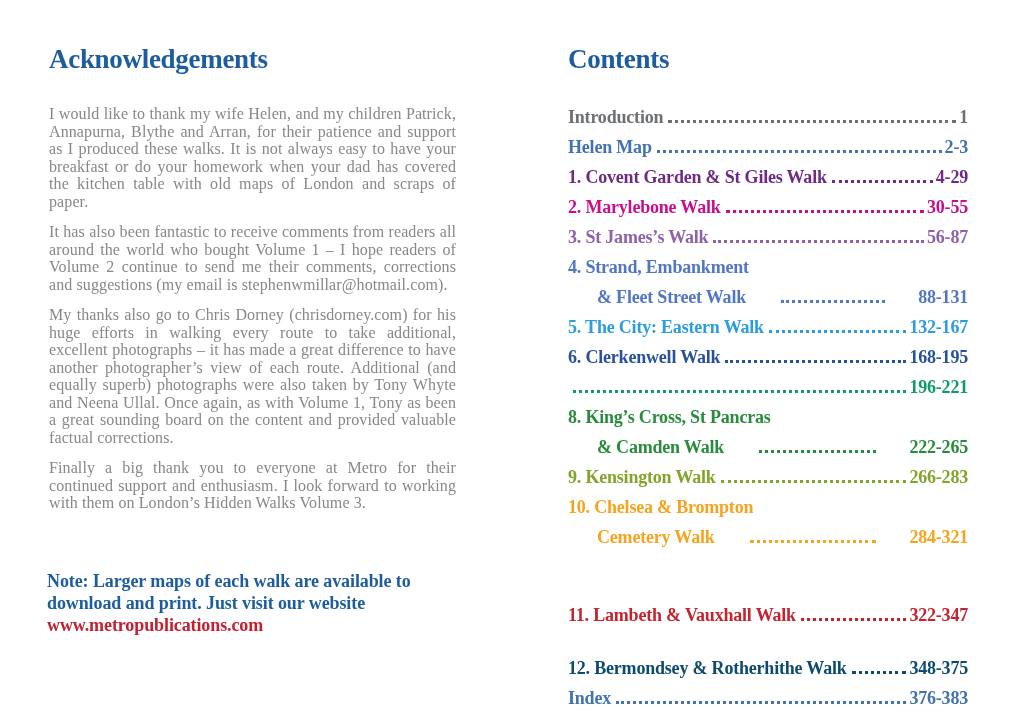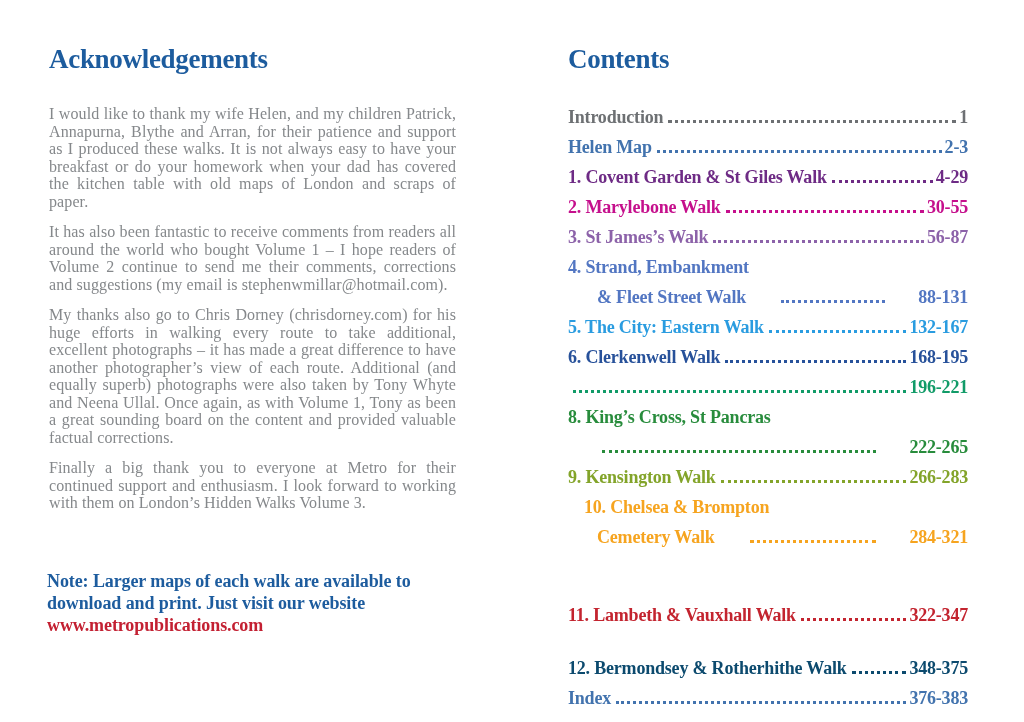--- a/index.html
+++ b/index.html
@@ -141,29 +141,30 @@
           <span class="toc-pages">168-195</span>
         </div>
         <div class="toc-row" style="color: rgb(17, 155, 104);">
           <span class="toc-leader"></span>
           <span class="toc-pages">196-221</span>
         </div>
         <div class="toc-row" style="color: rgb(40, 140, 60);">
           <span class="toc-label">8. King’s Cross, St Pancras</span>
         </div>
         <div class="toc-row indent" style="color: rgb(40, 140, 60);">
+          <span class="toc-label">&amp; Camden Walk</span>
           <span class="toc-leader"></span>
           <span class="toc-pages">222-265</span>
         </div>
         <div class="toc-row" style="color: rgb(131, 164, 42);">
           <span class="toc-label">9. Kensington Walk</span>
           <span class="toc-leader"></span>
           <span class="toc-pages">266-283</span>
         </div>
-        <div class="toc-row" style="color: rgb(246, 164, 31); margin-left: 16px;">
+        <div class="toc-row" style="color: rgb(246, 164, 31);">
           <span class="toc-label">10. Chelsea &amp; Brompton</span>
         </div>
         <div class="toc-row indent" style="color: rgb(246, 164, 31);">
           <span class="toc-label">Cemetery Walk</span>
           <span class="toc-leader"></span>
           <span class="toc-pages">284-321</span>
         </div>
         <div class="toc-row" style="color: rgb(195, 36, 47); margin-top: 48px;">
           <span class="toc-label">11. Lambeth &amp; Vauxhall Walk</span>
           <span class="toc-leader"></span>

